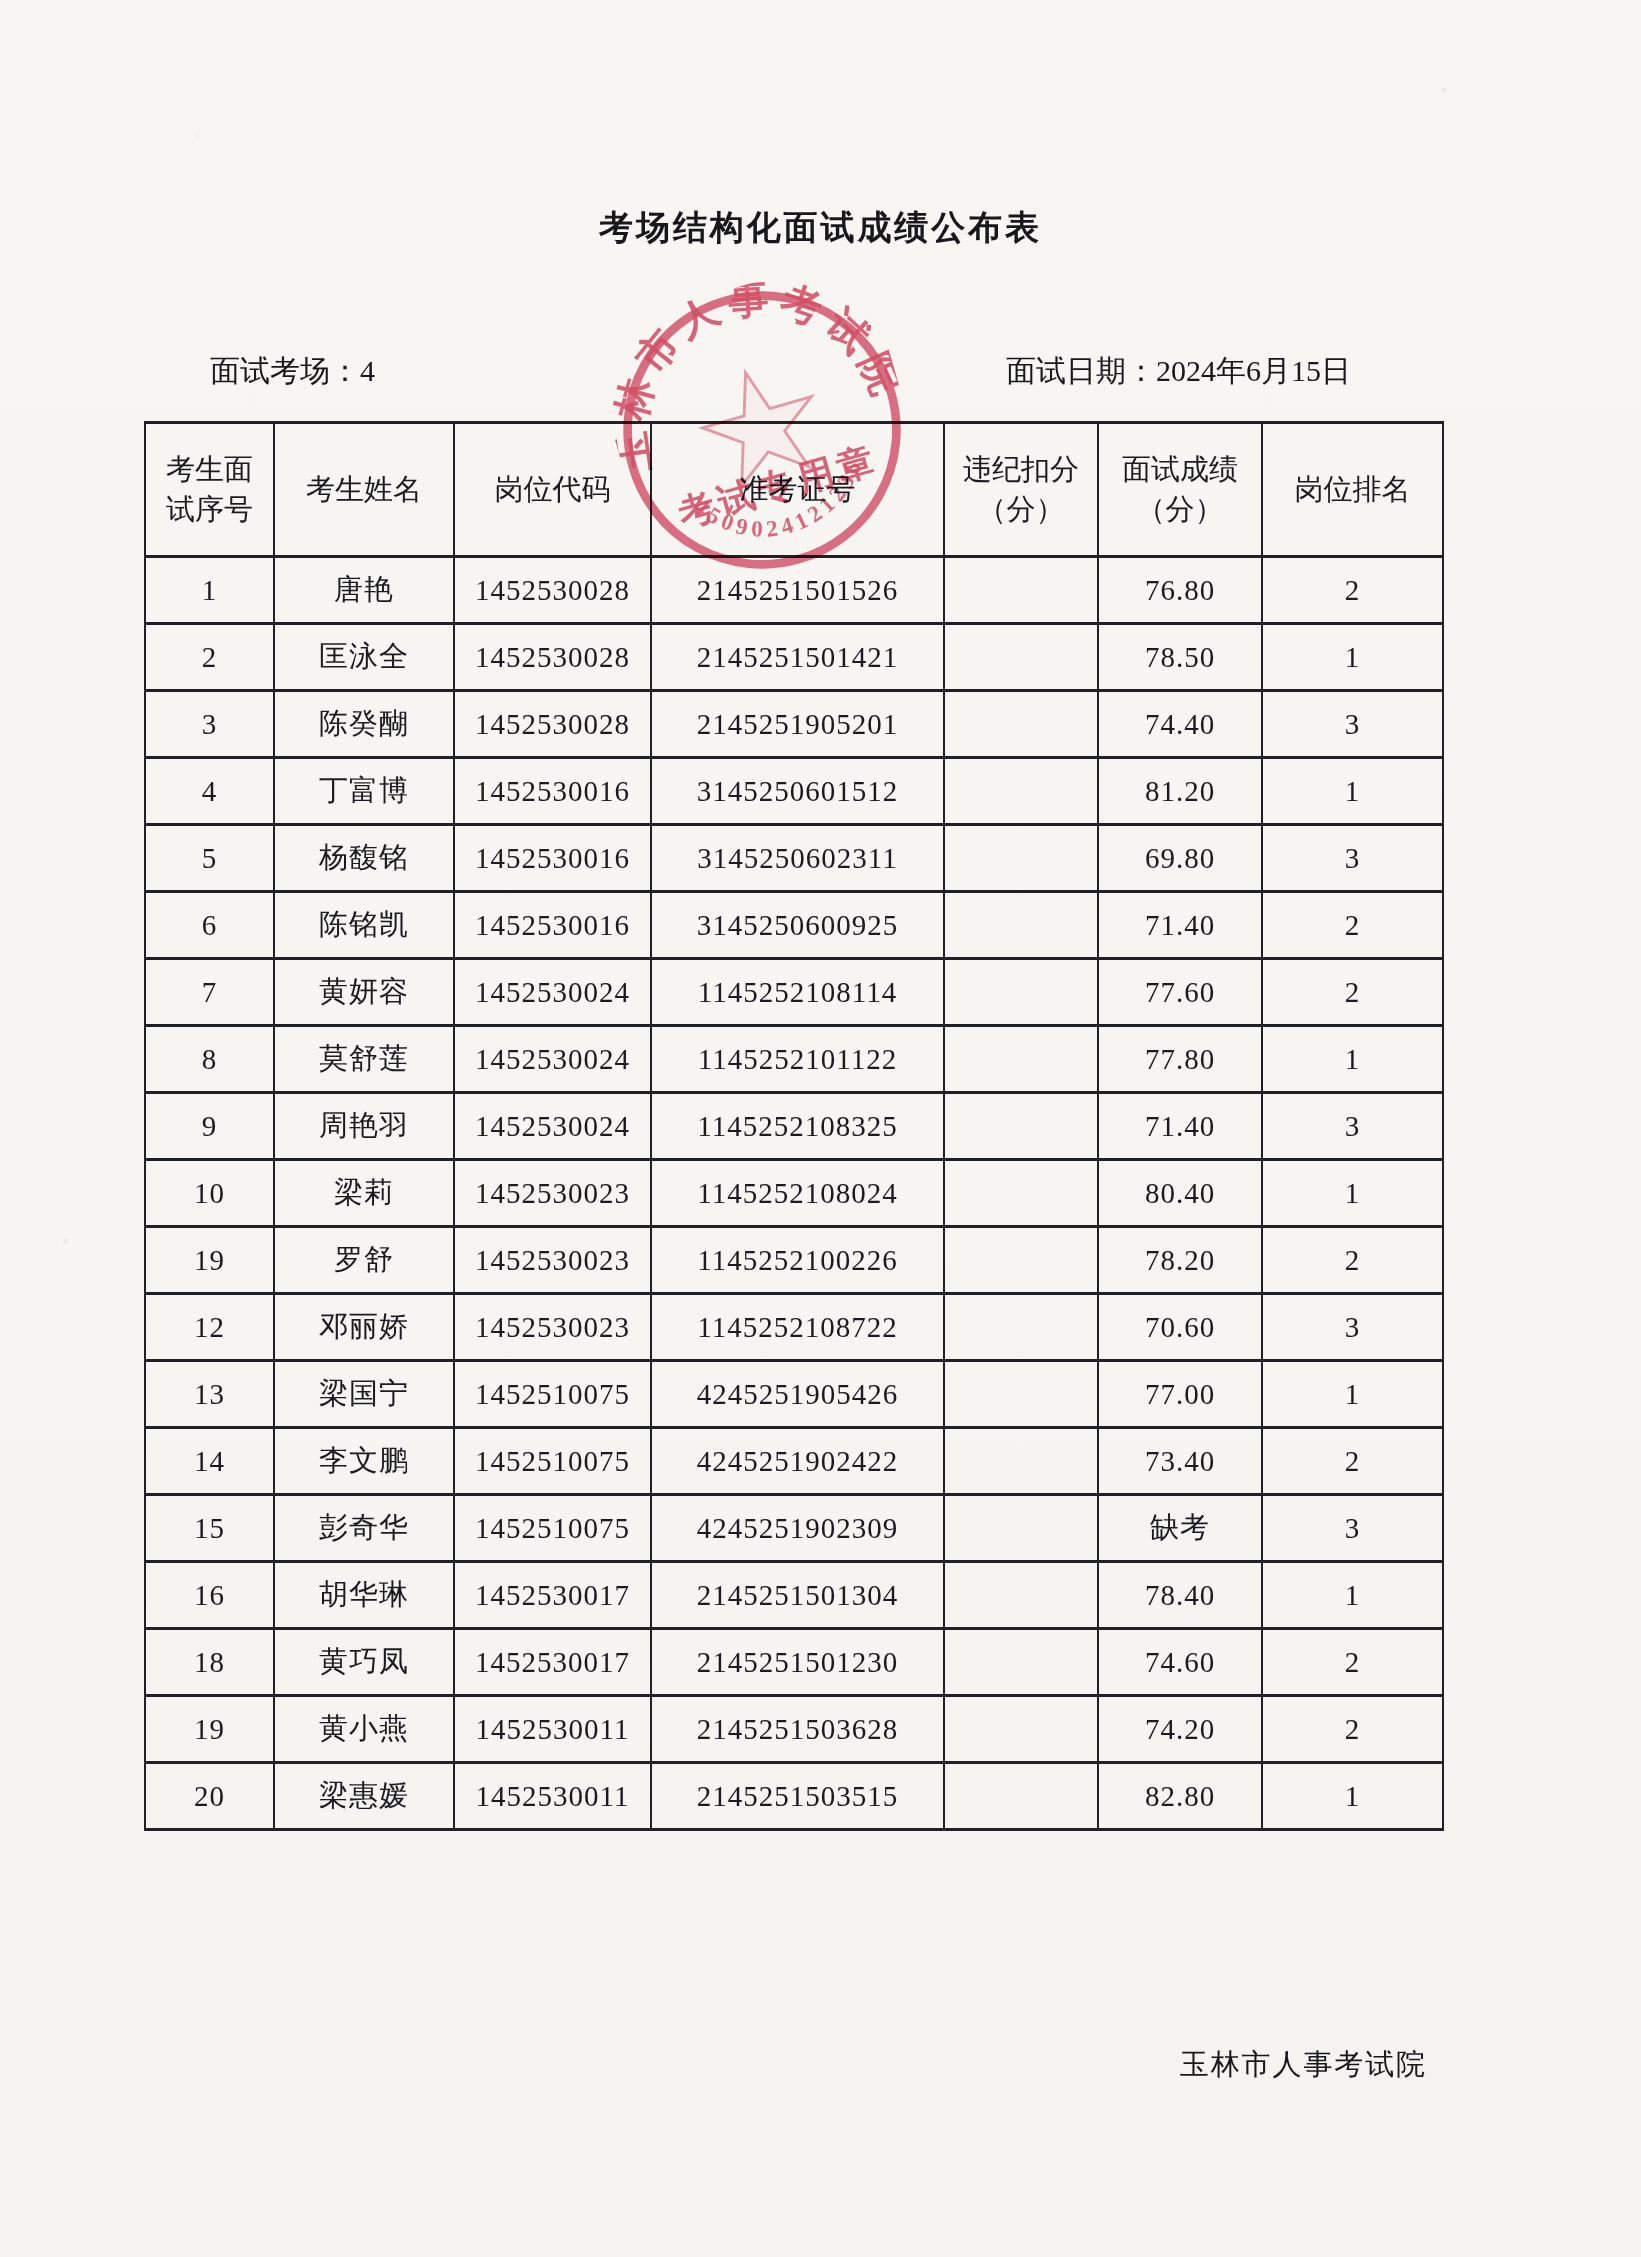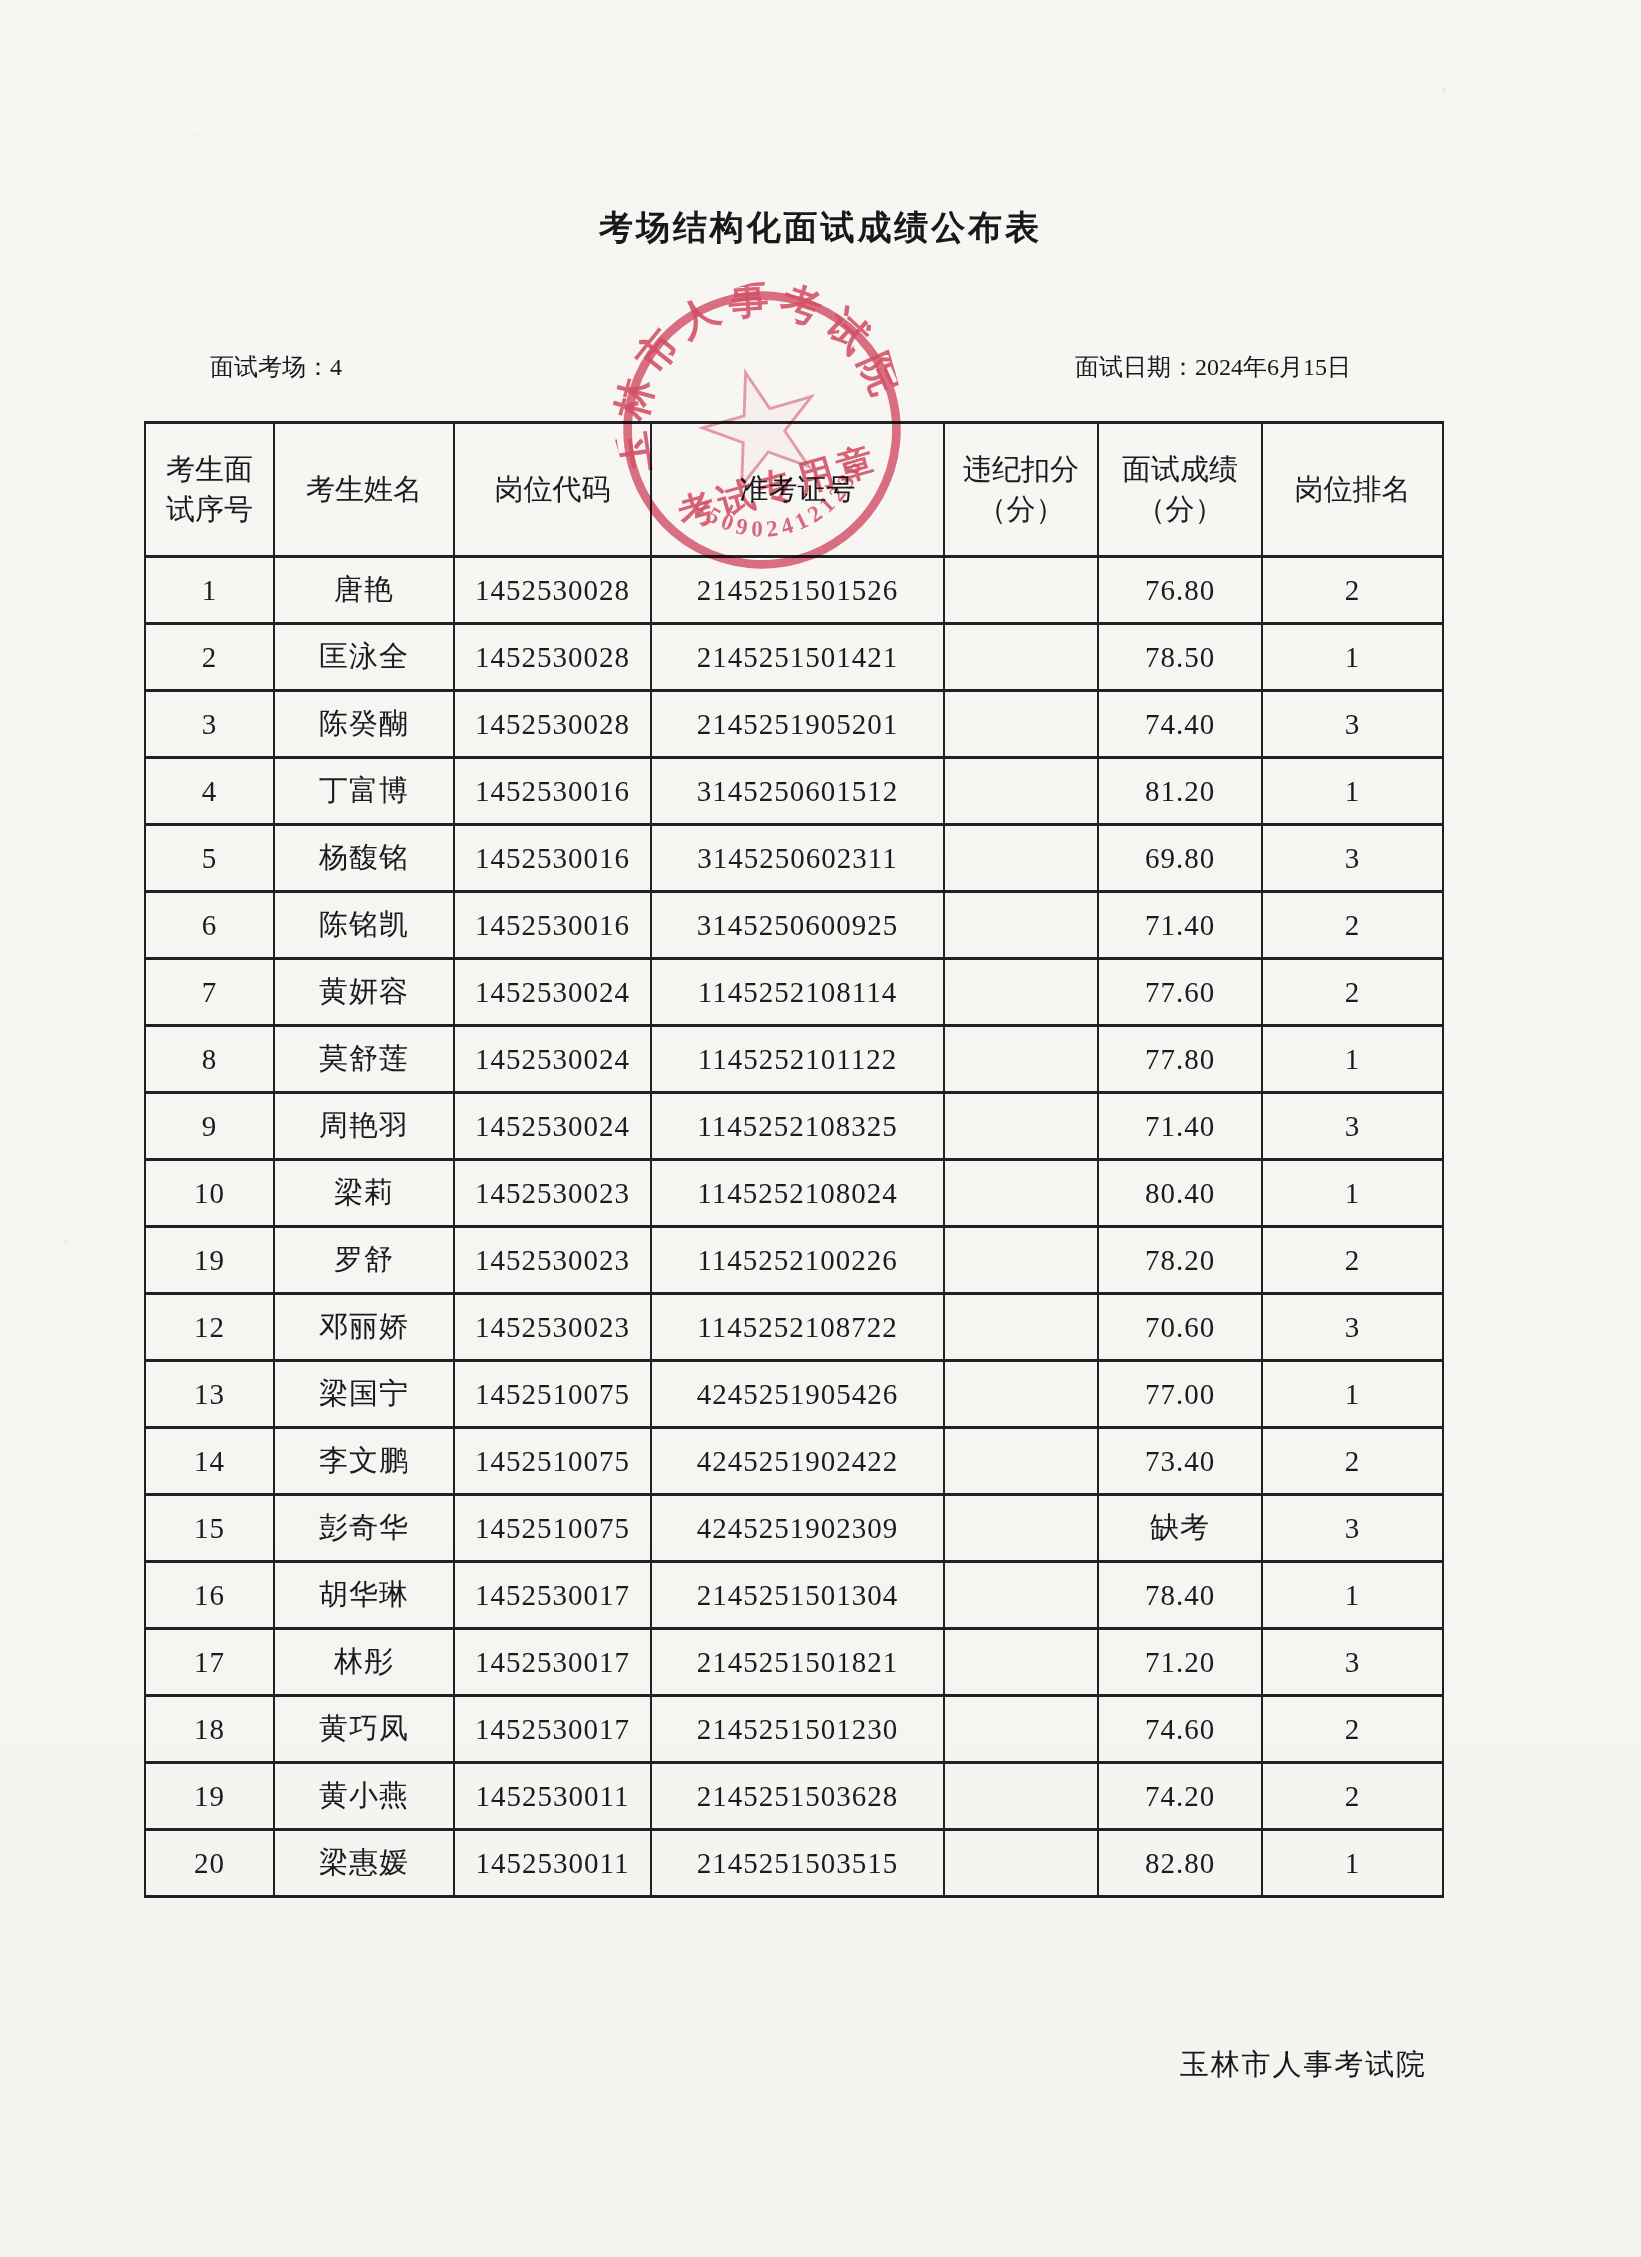--- a/index.html
+++ b/index.html
@@ -20,21 +20,21 @@
     overflow:hidden;
   }
   .doc-title {
     position:absolute; top:205px; left:0; width:100%;
     text-align:center;
     font-size:34px; font-weight:bold; letter-spacing:2.9px;
   }
   .meta-row {
     position:absolute; top:351px; left:210px; right:290px;
     display:flex; justify-content:space-between;
-    font-size:24px;
+    font-size:30px;
   }
   .meta-item { white-space:nowrap; }
   table.results {
     position:absolute; top:421px; left:144px;
     width:1298px;
     border-collapse:collapse; table-layout:fixed;
     background:transparent;
   }
   table.results th, table.results td {
     border:2.9px solid #202127;
@@ -247,29 +247,20 @@
         <tr>
           <td>16</td>
           <td>胡华琳</td>
           <td>1452530017</td>
           <td>2145251501304</td>
           <td></td>
           <td>78.40</td>
           <td>1</td>
         </tr>
         <tr>
-          <td>17</td>
-          <td>林彤</td>
-          <td>1452530017</td>
-          <td>2145251501821</td>
-          <td></td>
-          <td>71.20</td>
-          <td>3</td>
-        </tr>
-        <tr>
           <td>18</td>
           <td>黄巧凤</td>
           <td>1452530017</td>
           <td>2145251501230</td>
           <td></td>
           <td>74.60</td>
           <td>2</td>
         </tr>
         <tr>
           <td>19</td>

